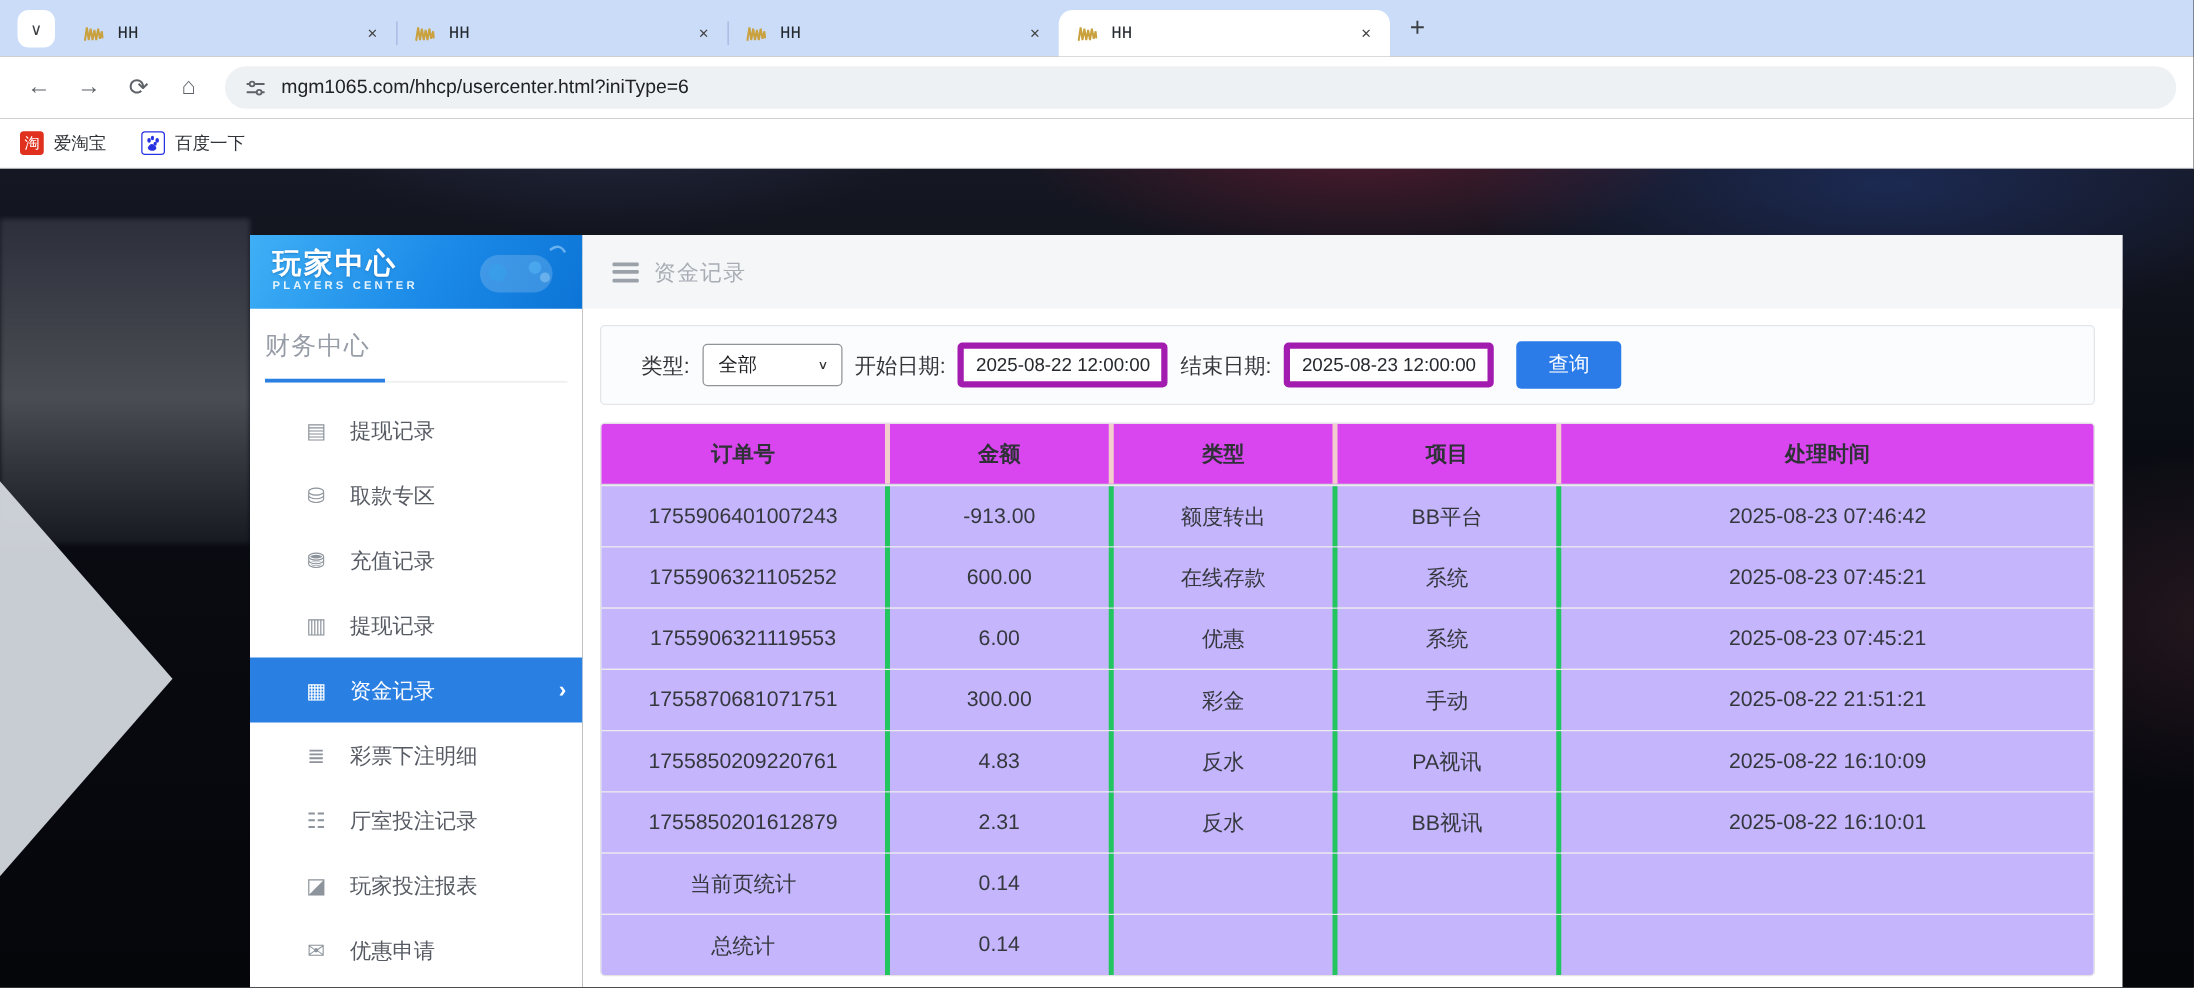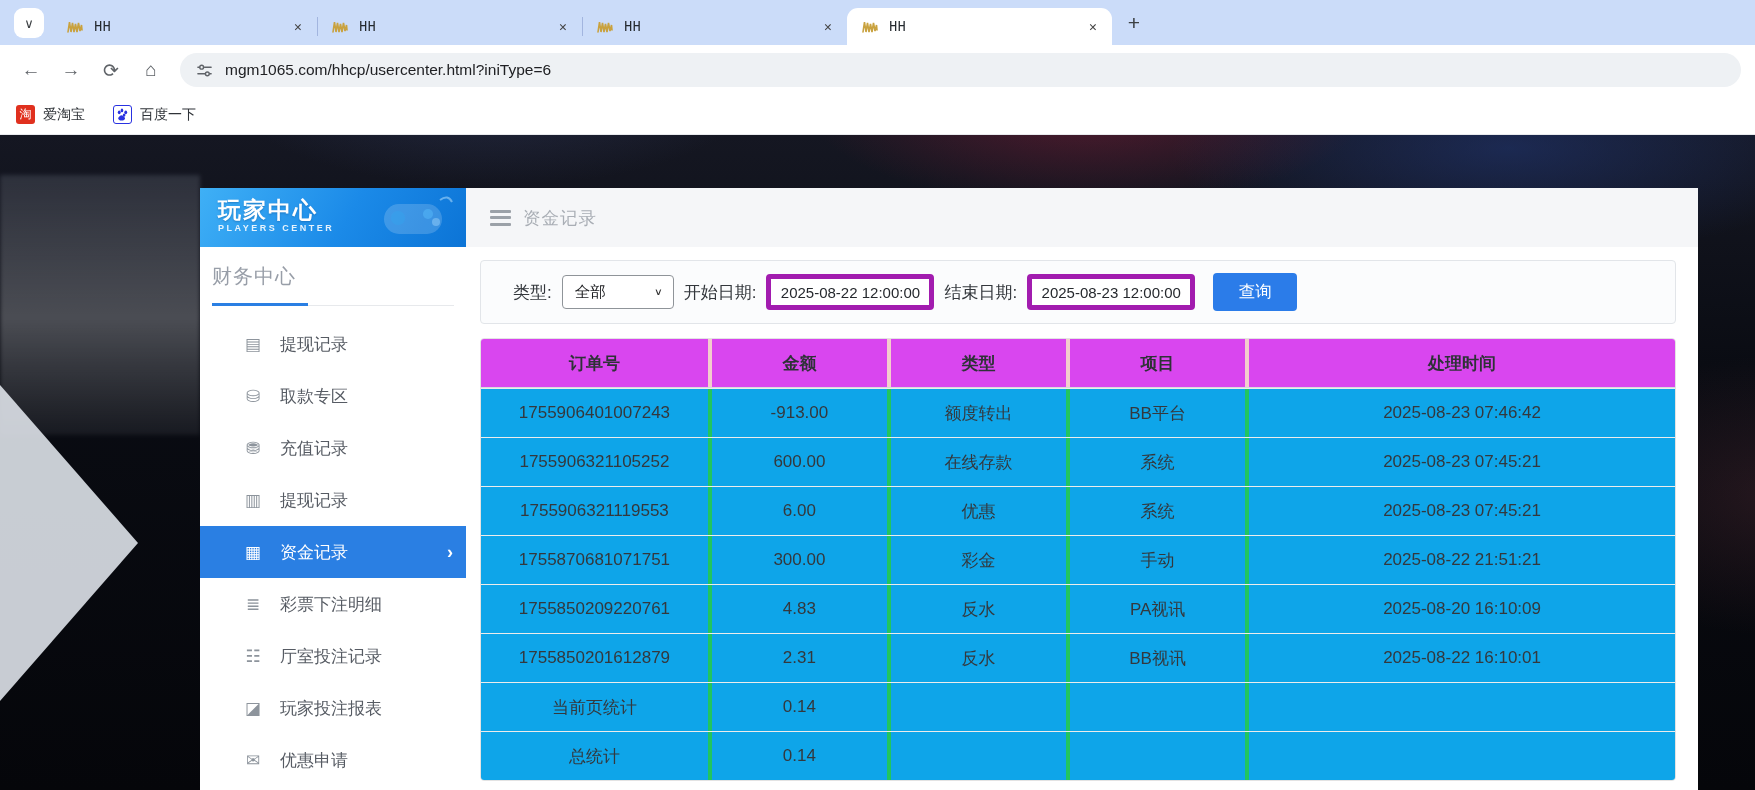--- a/index.html
+++ b/index.html
@@ -89,21 +89,21 @@
     display:flex; align-items:center; justify-content:space-between; padding:0 10px 0 12px;
     font-size:15.5px; color:#202124; cursor:pointer; }
   .f-select .car { font-size:12px; color:#333; transform:scaleY(.8); }
   .f-input { width:168px; height:36px; border:5px solid #a21caf; border-radius:4px; background:#fff;
     font-size:15px; color:#26292e; text-align:right; display:flex; align-items:center; justify-content:center; }
   .f-btn { width:84px; height:38px; margin-left:8px; background:#2b7ce9; border-radius:4px; border:none;
     color:#fff; font-size:16.5px; display:flex; align-items:center; justify-content:center; cursor:pointer;
     font-family:inherit; }
 
   .data-table { margin:14px 22px 0 14px; border:1px solid #e3e3e3; border-radius:4px; overflow:hidden; }
-  .tr { display:flex; height:49px; background:#0ea5e9; }
+  .tr { display:flex; height:49px; background:#c4b5fd; }
   .tr + .tr { border-top:1px solid #ececec; }
   .tr.thead { background:#d946ef; border-bottom:1px solid #d5dade; }
   .td { display:flex; align-items:center; justify-content:center; font-size:17px; color:#34383d;
     overflow:hidden; white-space:nowrap; }
   .td + .td { border-left:4px solid #22c55e; }
   .tr.thead .td { font-weight:bold; color:#2e3237; border-left-color:#f3cdcd; }
   .c0{width:19%;} .c1{width:15%;} .c2{width:15%;} .c3{width:15%;} .c4{width:36%;}
 </style>
 </head>
 <body>
@@ -328,21 +328,21 @@
       <div class="td c2">彩金</div>
       <div class="td c3">手动</div>
       <div class="td c4">2025-08-22 21:51:21</div>
     </div>
 
     <div class="tr tbody">
       <div class="td c0">1755850209220761</div>
       <div class="td c1">4.83</div>
       <div class="td c2">反水</div>
       <div class="td c3">PA视讯</div>
-      <div class="td c4">2025-08-20 16:10:09</div>
+      <div class="td c4">2025-08-22 16:10:09</div>
     </div>
 
     <div class="tr tbody">
       <div class="td c0">1755850201612879</div>
       <div class="td c1">2.31</div>
       <div class="td c2">反水</div>
       <div class="td c3">BB视讯</div>
       <div class="td c4">2025-08-22 16:10:01</div>
     </div>
 

